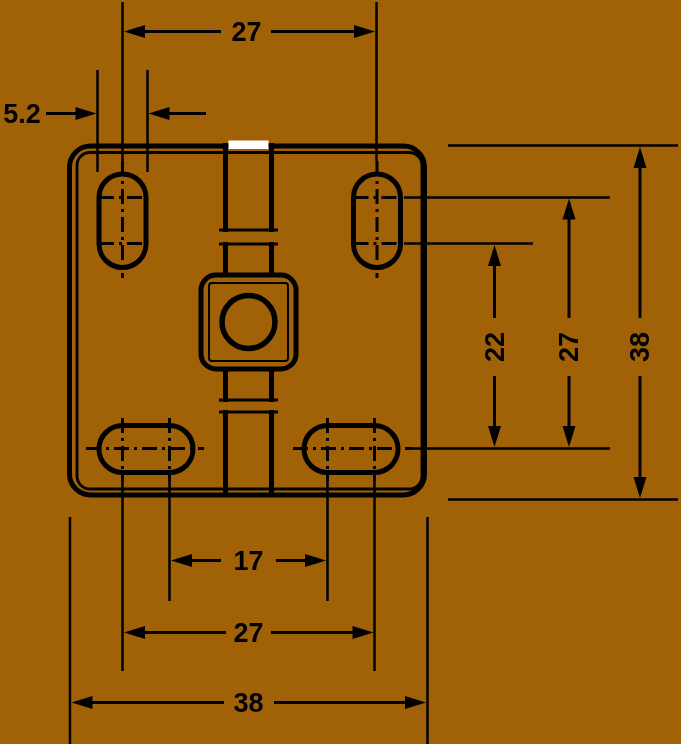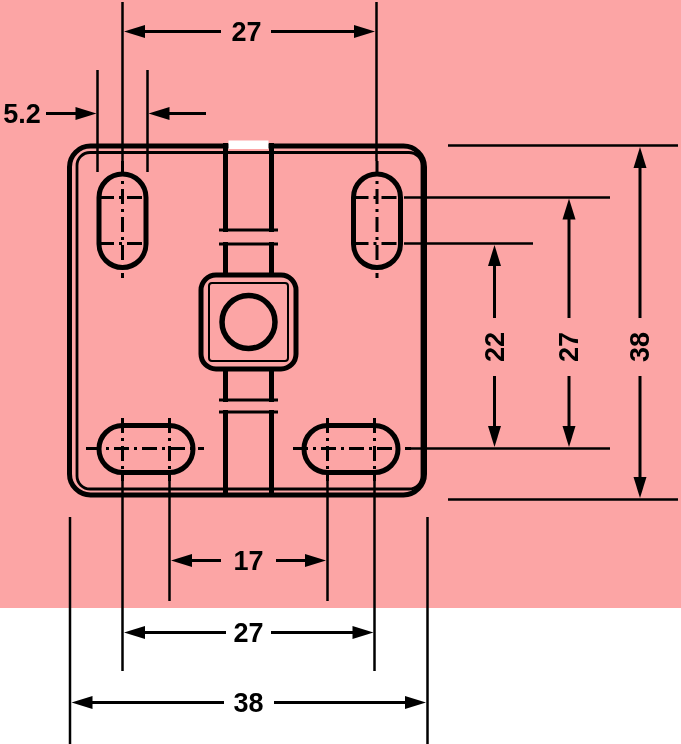--- a/index.html
+++ b/index.html
@@ -7,22 +7,22 @@
     padding: 0;
     background: #ffffff;
     width: 681px;
     height: 744px;
     overflow: hidden;
     font-family: "Liberation Sans", sans-serif;
   }
   .drawing-wrap {
     position: relative;
     width: 681px;
-    height: 608px;
-    background: #fca5a5;
+    height: 744px;
+    background: #a16207;
   }
   svg { display: block; }
   .outline   { fill: none; stroke: #000; stroke-width: 5; }
   .outline-thin { fill: none; stroke: #000; stroke-width: 2.8; }
   .channel   { stroke: #000; stroke-width: 5; }
   .cap       { stroke: #000; stroke-width: 3; }
   .centerline{ stroke: #000; stroke-width: 3; stroke-dasharray: 15 5 3 5; }
   .ext       { stroke: #000; stroke-width: 2.5; }
   .dim       { stroke: #000; stroke-width: 3; }
   .arrow     { fill: #000; stroke: none; }

